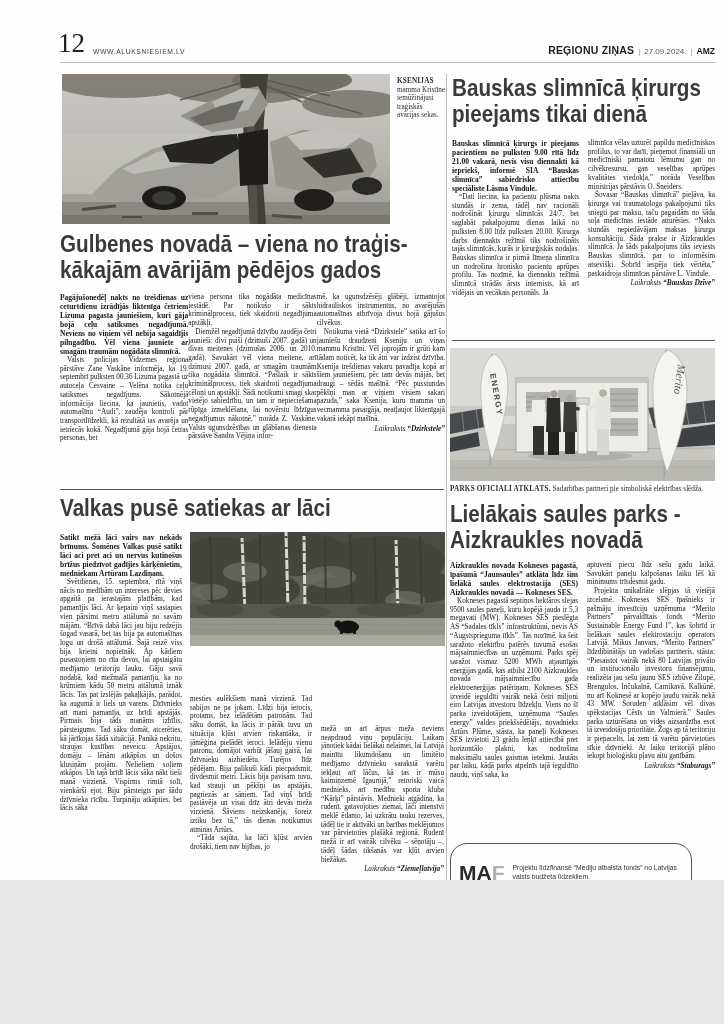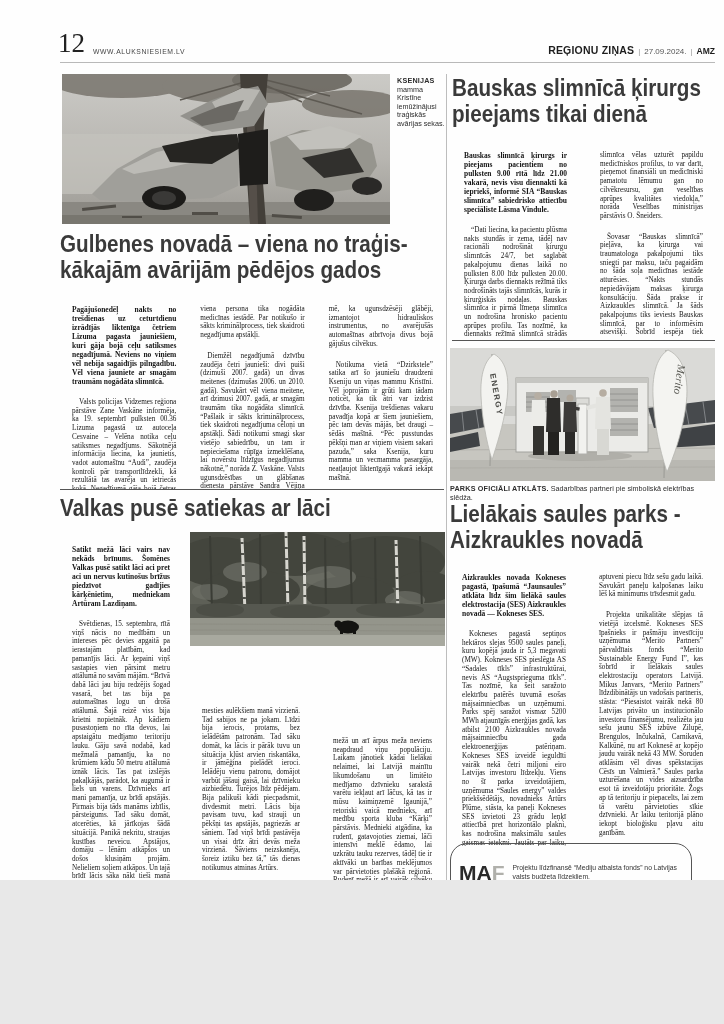--- a/index.html
+++ b/index.html
@@ -26,21 +26,21 @@
   
   .hl{position:absolute;font-family:"Liberation Sans",sans-serif;font-weight:bold;color:#3a3a3a;
       font-size:24px;line-height:25.5px;transform:scaleX(.86);transform-origin:0 0;white-space:nowrap}
   #hl-crash{left:60px;top:231px}
   #hl-bear{left:60px;top:495px}
   #hl-hosp{left:452px;top:75px}
   #hl-solar{left:450px;top:501px}
 
   
   .bodycol{font:7.2px/8.7px "Liberation Serif",serif;text-align:justify;color:#161616;overflow:hidden}
-  .bodycol p{margin:12px}
+  .bodycol p{margin:0}
   .bodycol p.ind{text-indent:7px}
   .lede{font-weight:bold;font-size:7.5px;line-height:9px;margin:0 0 1px 0}
   .credit{font-style:italic;font-size:7.4px;line-height:9px;text-align:right;margin-top:7px}
   .credit b{font-style:italic}
 
   #cols-crash{position:absolute;left:60px;top:293px;width:385px;height:196px;display:flex;}
   #cols-crash .bodycol{flex:1}
   #col-bear1{position:absolute;left:60px;top:533px;width:122px;height:353px}
   #col-bear2{position:absolute;left:190px;top:695px;width:122px;height:192px}
   #col-bear3{position:absolute;left:321px;top:725px;width:123px;height:192px}
@@ -49,21 +49,21 @@
   #cols-solar{position:absolute;left:450px;top:561px;width:265px;height:285px;display:flex;gap:9px}
   #cols-solar .bodycol{flex:1}
 
   
   .photo{position:absolute;display:block}
   .photo svg{display:block;width:100%;height:100%}
   #ph-crash{left:62px;top:74px;width:328px;height:150px}
   #ph-bear{left:190px;top:532px;width:255px;height:114px}
   #ph-solar{left:450px;top:348px;width:265px;height:133px}
 
-  .cap{font-family:Liberation Sans, sans-serif;font-size:7.2px;line-height:8.5px;color:#2d2d2d;overflow:hidden}
+  .cap{font-family:Liberation Serif, serif;font-size:7.2px;line-height:8.5px;color:#2d2d2d;overflow:hidden}
   .cap .lead{font-weight:bold;letter-spacing:.2px}
   #cap-crash{position:absolute;left:397px;top:77px;width:49px}
   #cap-bear{position:absolute;left:190px;top:651px;width:254px}
   #cap-solar{position:absolute;left:450px;top:485px;width:263px}
 
   
   #maf{position:absolute;left:450px;top:843px;width:242px;height:66px;border:1px solid #555;
        border-radius:17px;box-sizing:border-box;display:flex;align-items:center;gap:8px;padding:5px 8px}
   .maf-logo{flex:0 0 44px;text-align:left}
   .maf-word{font-family:"Liberation Sans",sans-serif;font-weight:bold;font-size:21px;line-height:20px;color:#2a2a2a}

